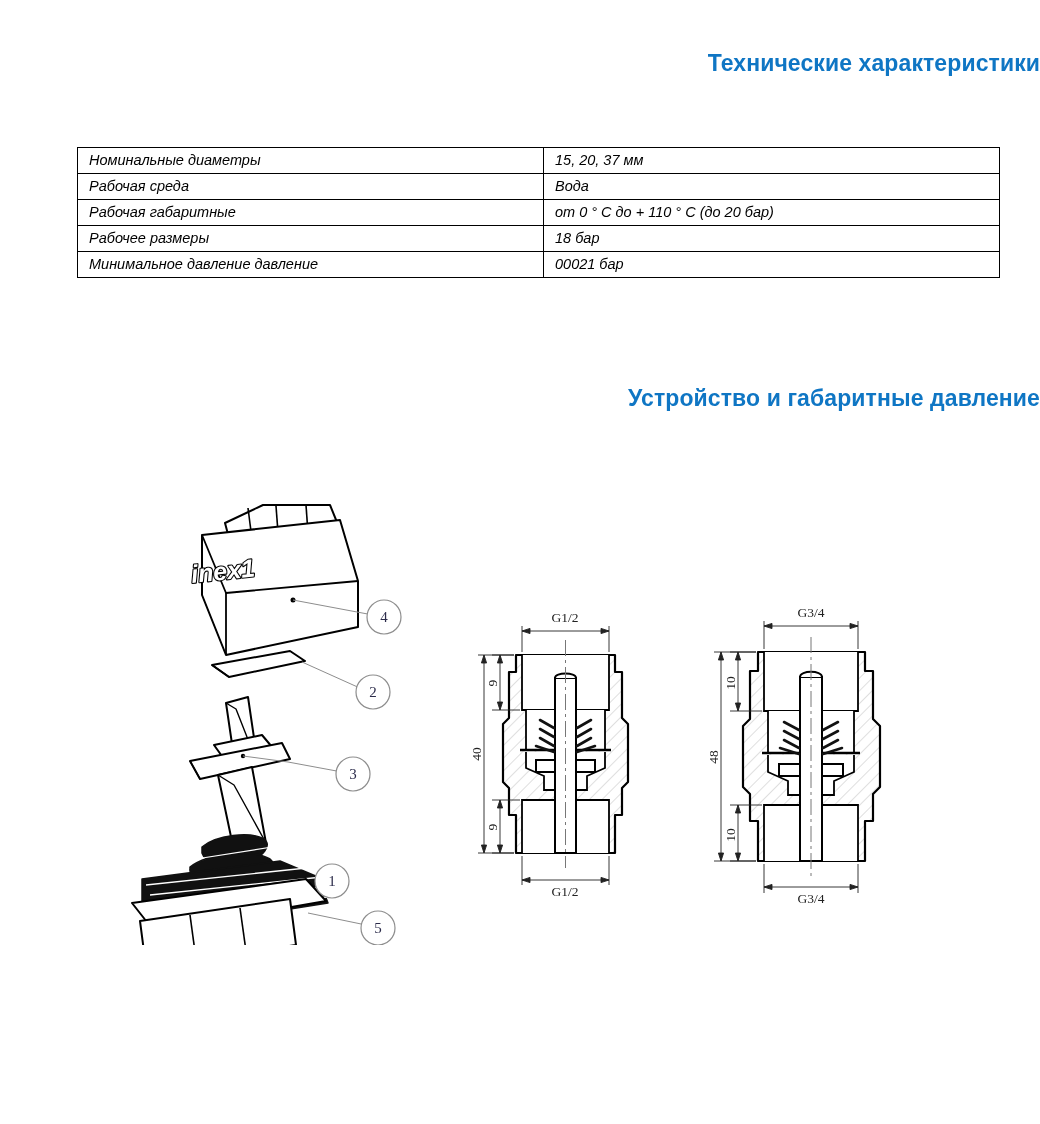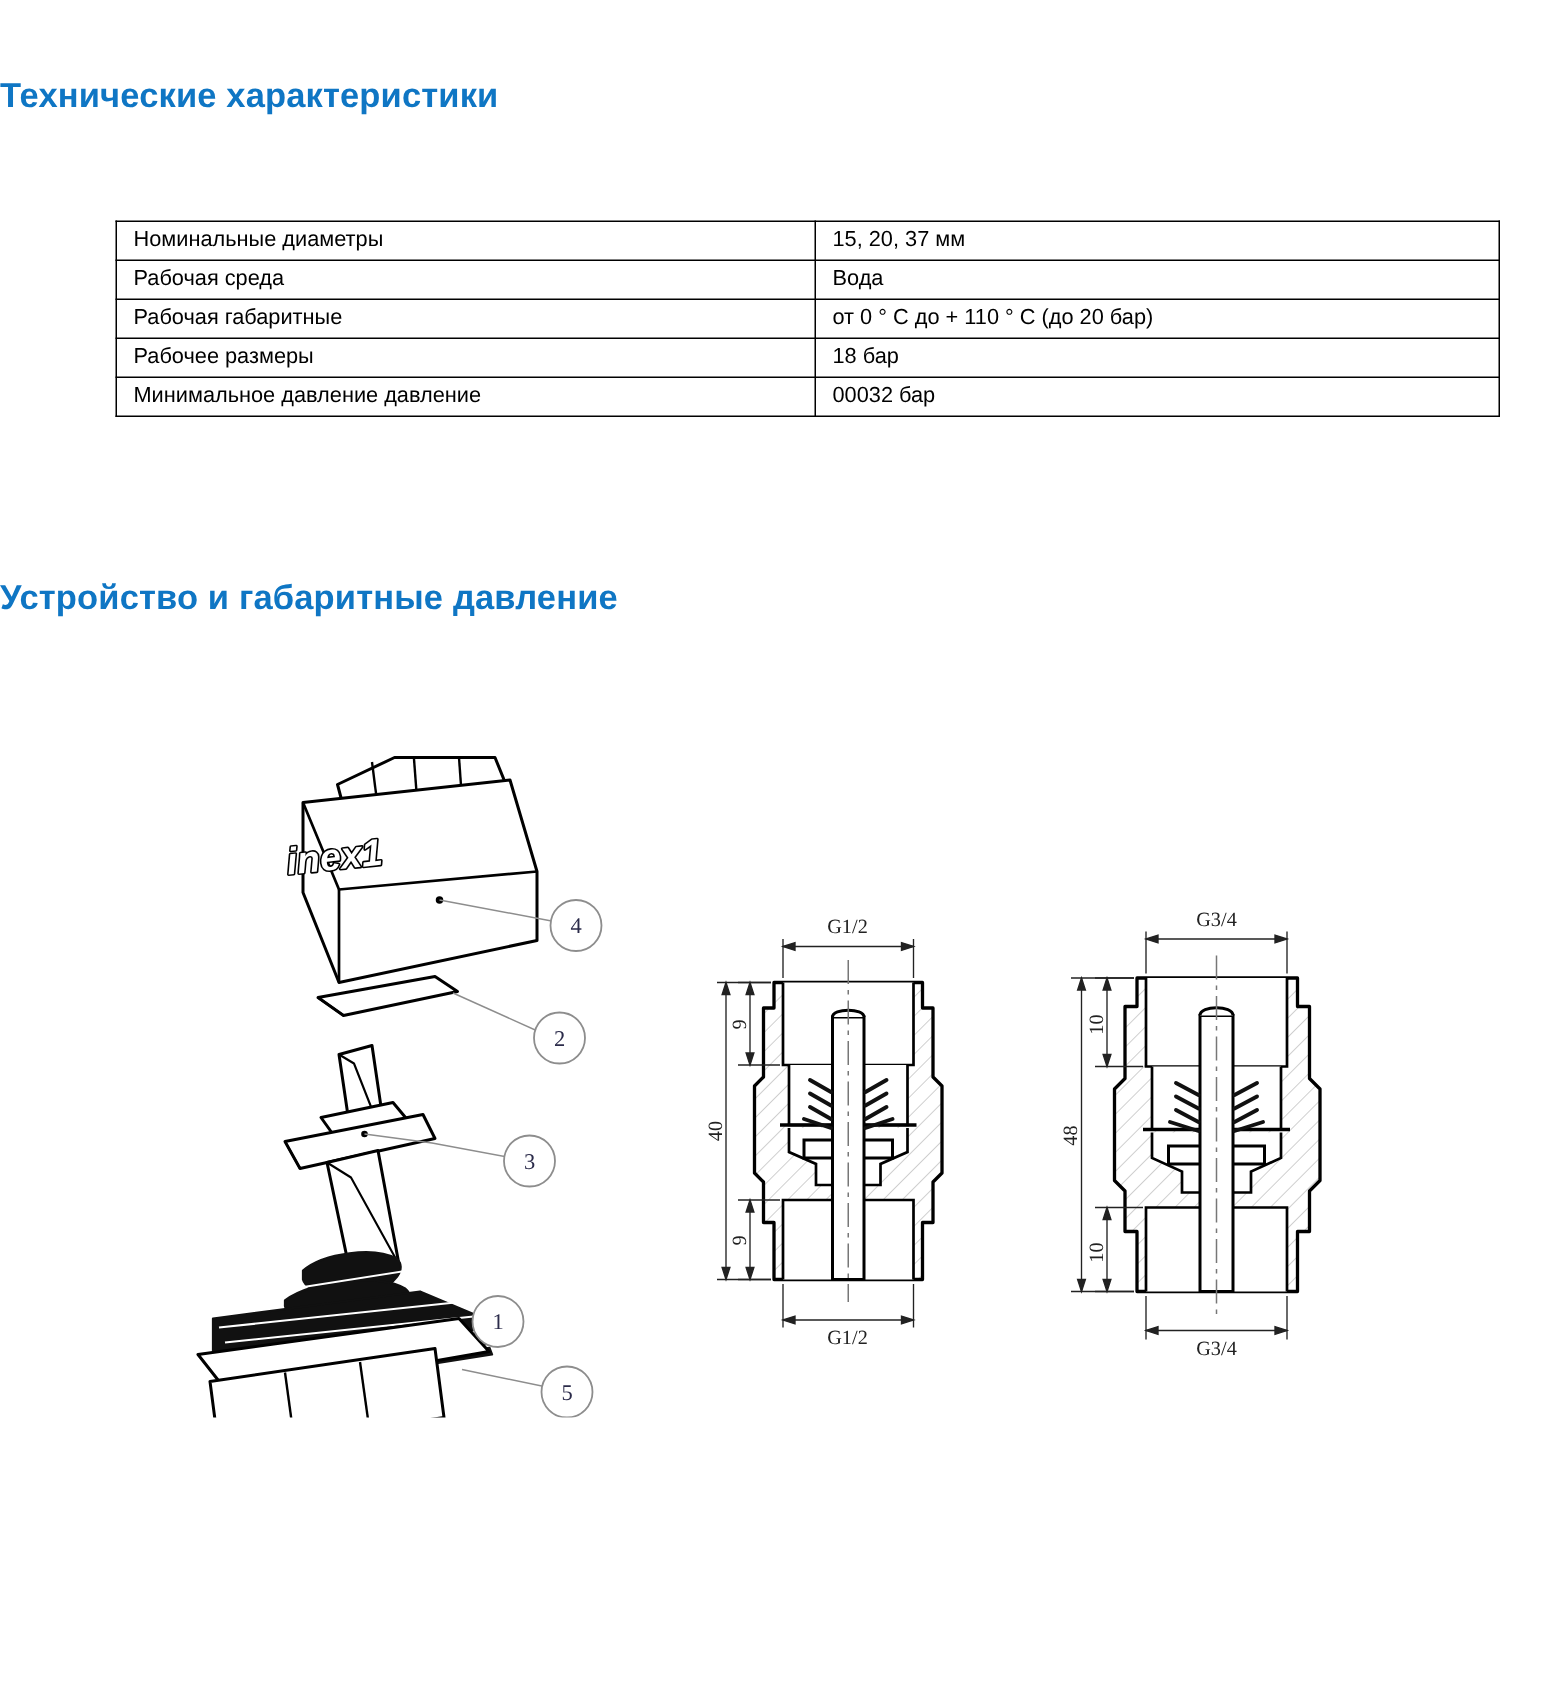--- a/index.html
+++ b/index.html
@@ -13,37 +13,38 @@
     position: relative;
     font-family: "Liberation Sans", sans-serif;
     color: #000000;
     overflow: hidden;
   }
 
   
   .section-heading {
     position: absolute;
     width: 100%;
-    text-align: left;
+    text-align: right;
     font-size: 23px;
     font-weight: bold;
     color: #0f76c4;
     letter-spacing: 0.1px;
   }
   #heading-specs { top: 50px; left: 0; }
   #heading-dims  { top: 385px; left: 0; }
 
   
   #spec-table {
     position: absolute;
     left: 77px;
     top: 147px;
     width: 898px;
     border-collapse: collapse;
     table-layout: fixed;
+    font-style: italic;
   }
   #spec-table td {
     border: 1px solid #000000;
     height: 25px;
     padding: 0 0 0 11px;
     font-size: 14.5px;
     line-height: 25px;
     vertical-align: middle;
     white-space: nowrap;
   }
@@ -102,21 +103,21 @@
     <tr>
       <td class="col-param">Рабочая габаритные</td>
       <td class="col-value">от 0 ° С до + 110 ° С (до 20 бар)</td>
     </tr>
     <tr>
       <td class="col-param">Рабочее размеры</td>
       <td class="col-value">18 бар</td>
     </tr>
     <tr>
       <td class="col-param">Минимальное давление давление</td>
-      <td class="col-value">00032 бар</td>
+      <td class="col-value">00021 бар</td>
     </tr>
   </tbody>
 </table>
 
 <div id="diagram-area">
 
   <svg class="dwg" style="left:130px; top:20px;" width="320" height="470" viewBox="0 0 320 470">
     <g fill="none" stroke="#000" stroke-width="2" stroke-linejoin="round">
 
       <g>

